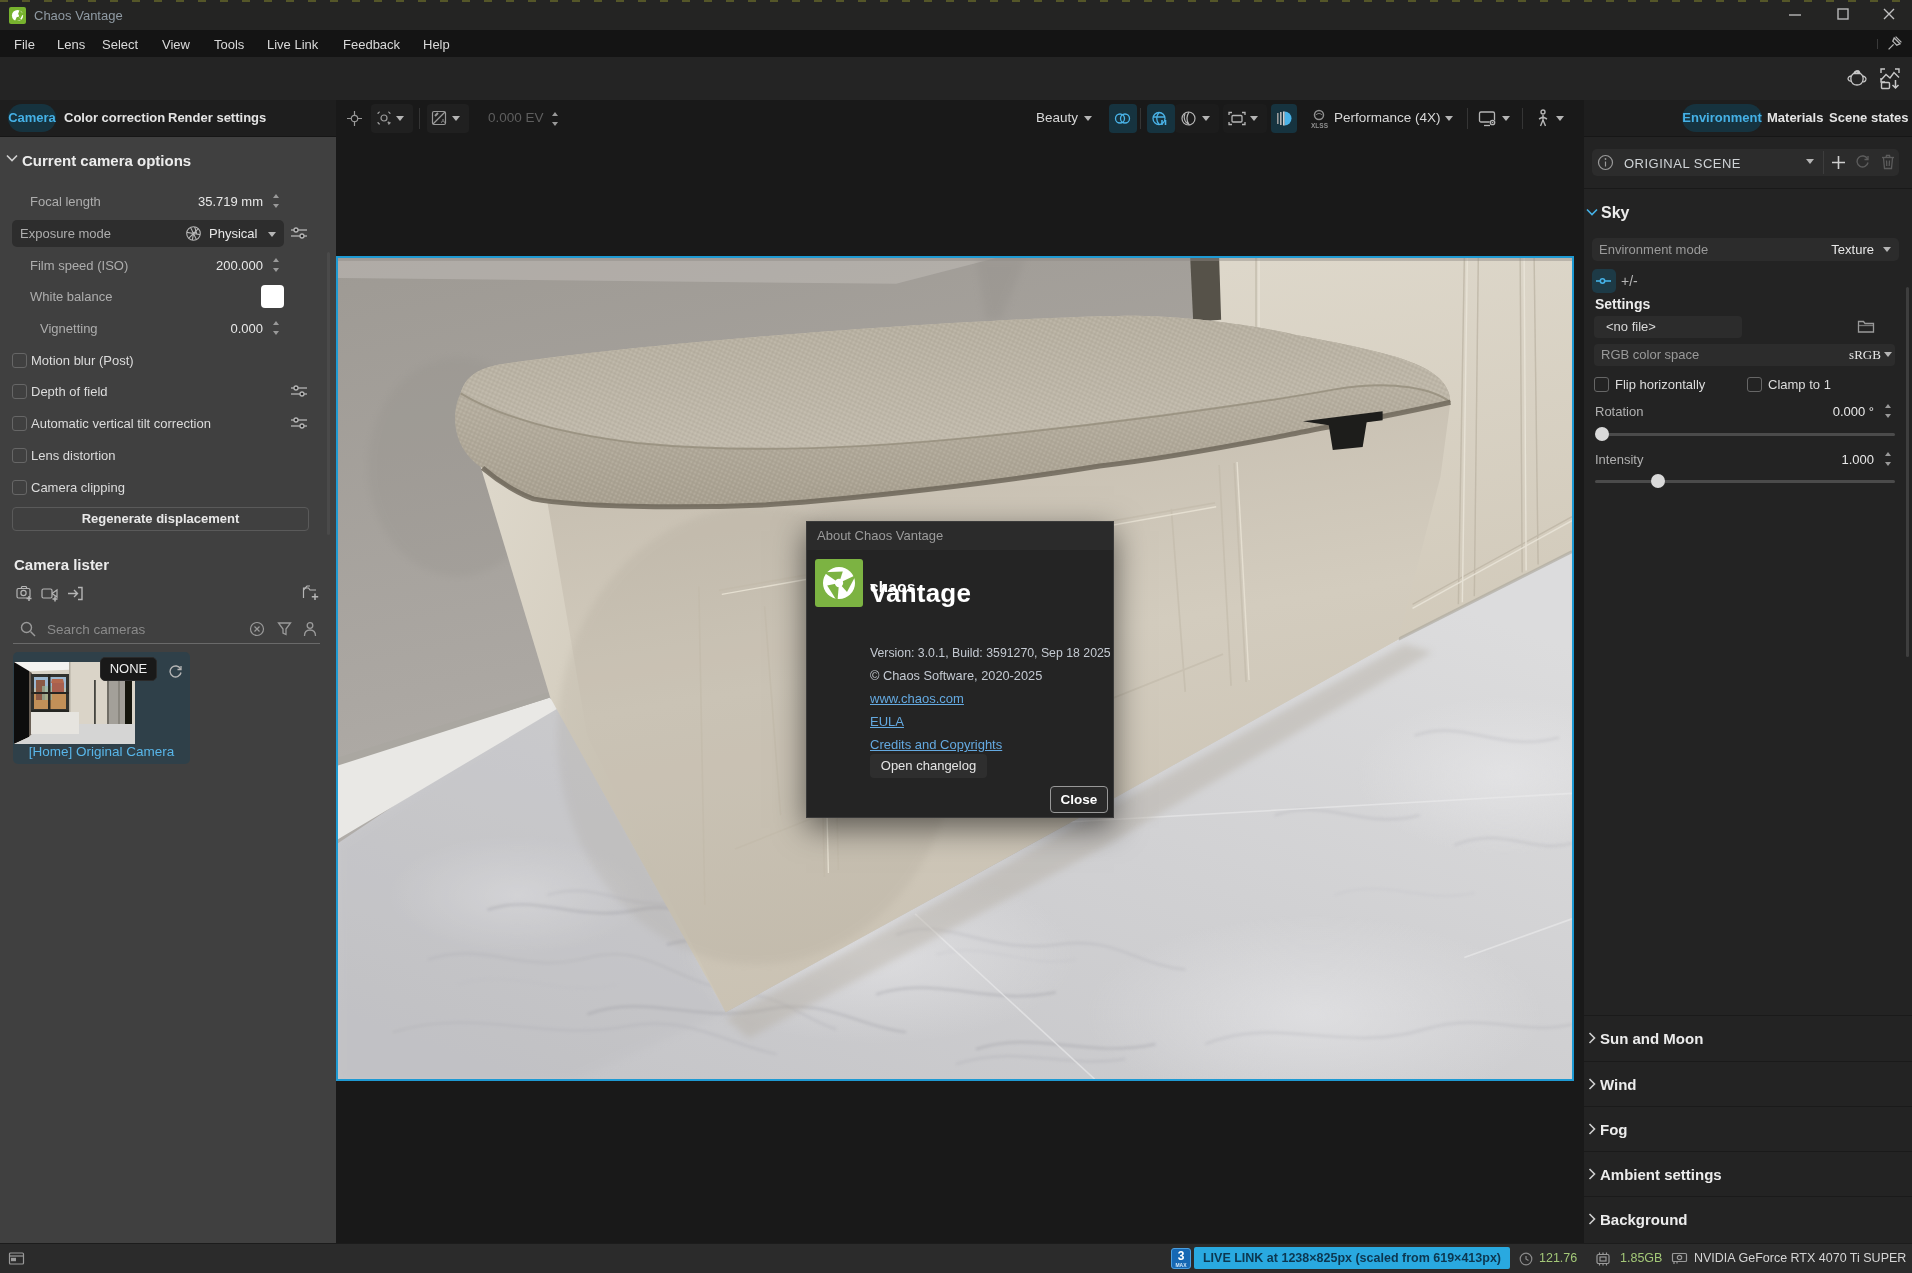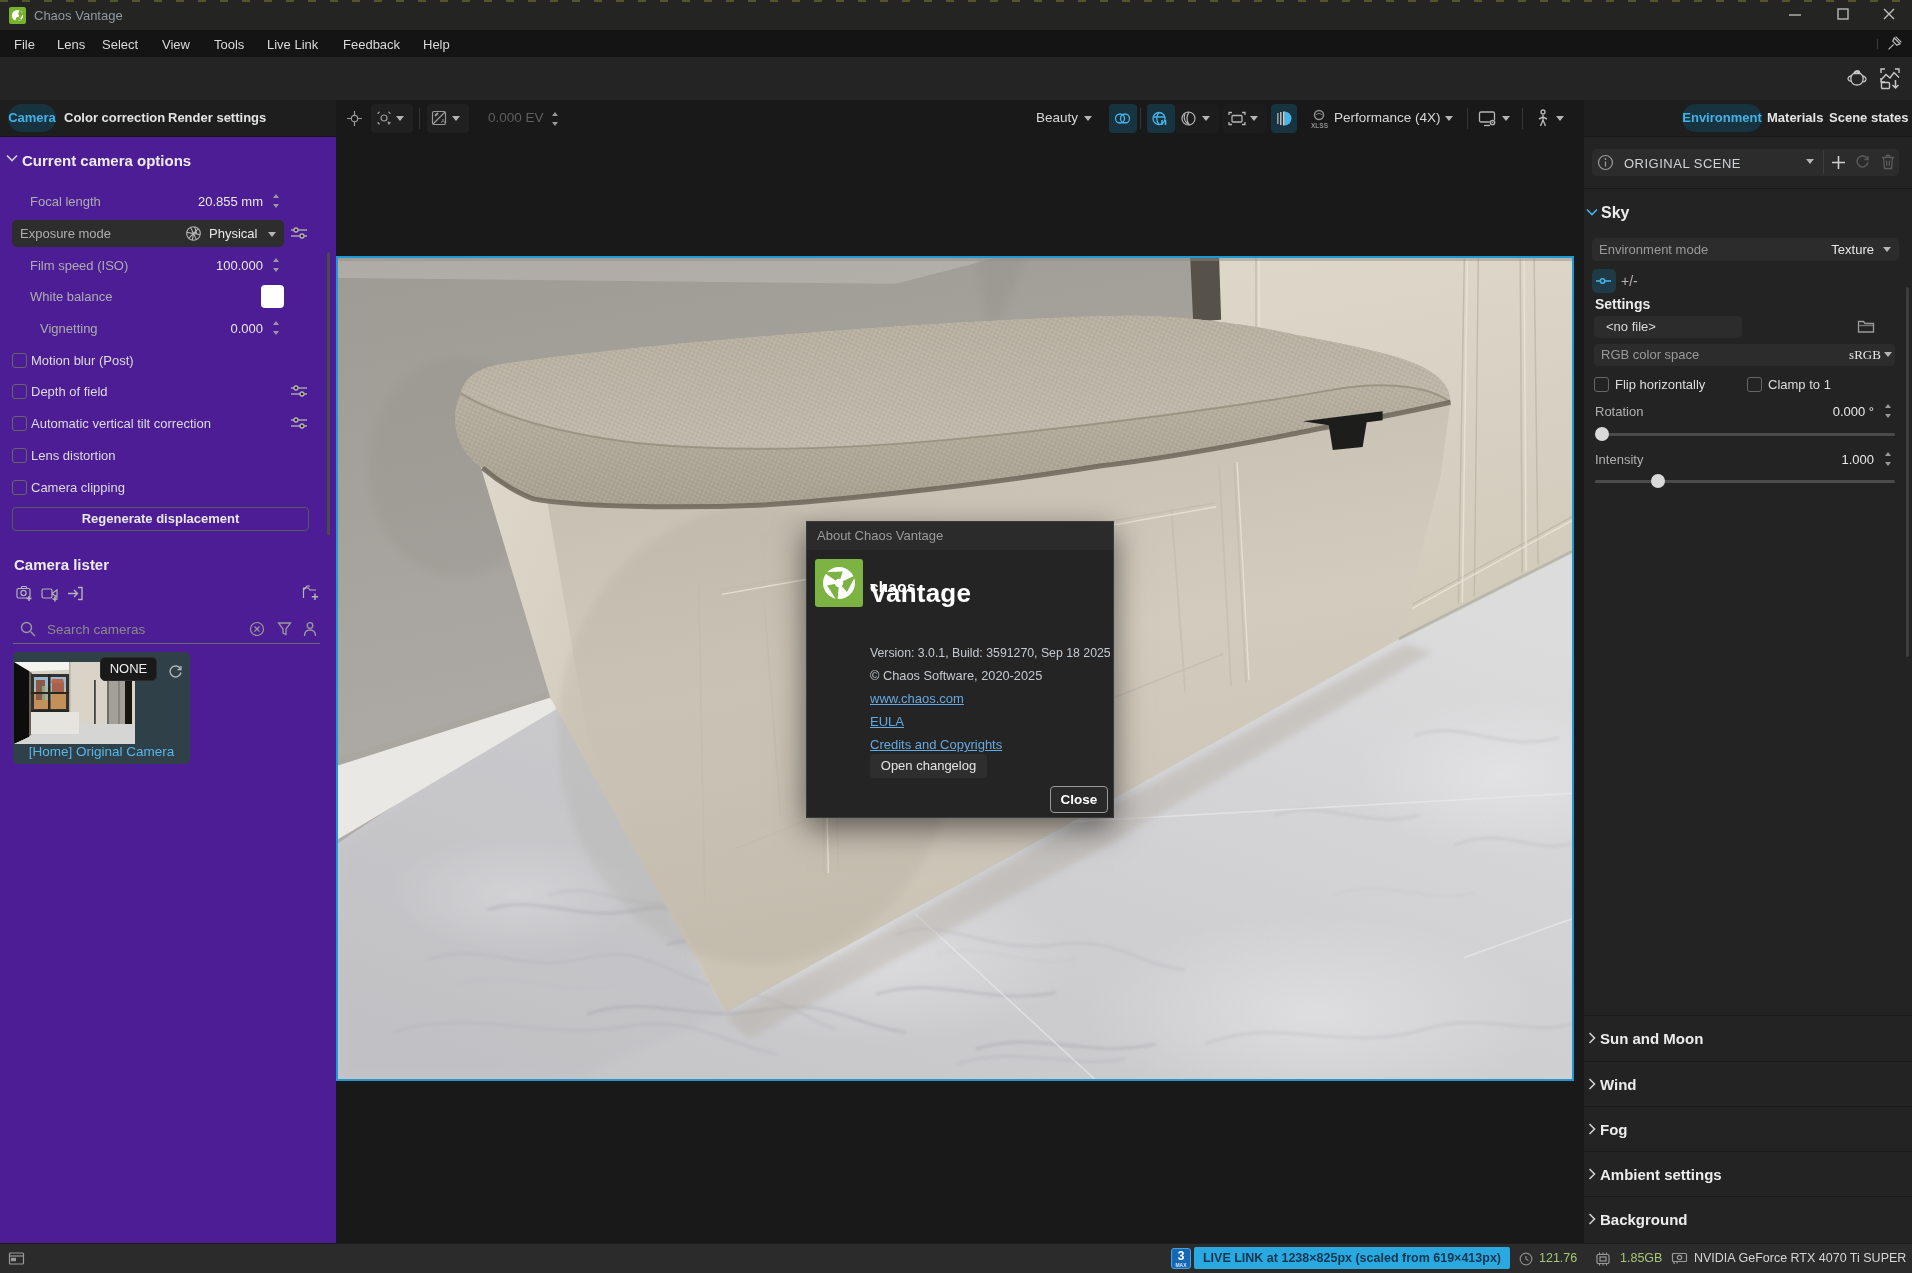--- a/index.html
+++ b/index.html
@@ -18,21 +18,21 @@
 #menubar { left:0; top:30px; width:1912px; height:27px; background:#141414; color:#dadada; font-size:13px; }
 #menubar span.mi { position:absolute; top:7px; }
 
 #toolrow { left:0; top:57px; width:1912px; height:43px; background:#242424; }
 
 #tabrow { left:0; top:100px; width:1912px; height:37px; background:#1e1e1e; border-bottom:1px solid #161616;}
 .tabpill { position:absolute; top:4px; height:28px; border-radius:14px; background:#16333f;
   color:#45b1e6; font-weight:bold; font-size:13px; line-height:28px; text-align:center; }
 .tabtxt { position:absolute; top:4px; height:28px; color:#e4e4e4; font-weight:bold; font-size:13px; line-height:28px;}
 
-#leftpanel { left:0; top:137px; width:336px; height:1106px; background:#4c1d95; }
+#leftpanel { left:0; top:137px; width:336px; height:1106px; background:#404040; }
 #rightpanel { left:1584px; top:137px; width:328px; height:1106px; background:#232323; }
 #viewzone { left:336px; top:137px; width:1248px; height:1106px; background:#191919; }
 
 .lbl { position:absolute; font-size:13px; color:#adadad; }
 .val { position:absolute; font-size:13px; color:#e8e8e8; }
 .bold { font-weight:bold; color:#ececec; }
 .row-hl { position:absolute; background:#2d2d2d; border-radius:5px; }
 .cb { position:absolute; width:15px; height:15px; border:1px solid #666; border-radius:3px; }
 .spin { position:absolute; width:9px; height:16px; }
 .spin:before { content:""; position:absolute; left:1px; top:1px; border-left:3.5px solid transparent;
@@ -232,42 +232,42 @@
           <feGaussianBlur stdDeviation="0.45"></feGaussianBlur>
         </filter>
       </defs>
     </svg>
 <div id="leftpanel" class="abs">
   <svg class="abs" style="left:6px;top:17px;" width="12" height="8" viewBox="0 0 12 8">
         <path d="M1 1.5 L6 6.5 L11 1.5" stroke="#d0d0d0" stroke-width="1.6" fill="none"></path>
       </svg>
   <div class="abs bold" style="left:22px;top:15px;font-size:15px;">Current camera options</div>
   <div class="lbl" style="left:30px;top:57px;">Focal length</div>
-  <div class="val" style="left:170px;top:57px;width:93px;text-align:right;">20.855 mm</div>
+  <div class="val" style="left:170px;top:57px;width:93px;text-align:right;">35.719 mm</div>
   <div class="spin abs" style="left:272px;top:56px;"></div>
   <div class="row-hl" style="left:12px;top:83px;width:272px;height:27px;"></div>
   <div class="lbl" style="left:20px;top:89px;">Exposure mode</div>
   <svg class="abs" style="left:185px;top:88px;" width="17" height="17" viewBox="0 0 17 17">
         <g stroke="#b5b5b5" stroke-width="1.1" fill="none">
           <circle cx="8.5" cy="8.5" r="6.8"></circle>
           <path d="M8.5 1.7 L12 8.5 M12.3 3.2 L8.5 8.5 M15.2 8.5 L8.5 8.5 M12.3 13.8 L8.5 8.5 M8.5 15.3 L8.5 8.5 M4.7 13.8 L8.5 8.5 M1.8 8.5 L8.5 8.5 M4.7 3.2 L8.5 8.5" transform="rotate(10 8.5 8.5)"></path>
         </g>
       </svg>
   <div class="val" style="left:209px;top:89px;">Physical</div>
   <div class="chev abs" style="left:268px;top:95px;"></div>
   <svg class="abs" style="left:290px;top:88px;" width="18" height="16" viewBox="0 0 18 16">
         <g stroke="#b5b5b5" stroke-width="1.3" fill="none">
           <line x1="1" y1="5" x2="17" y2="5"></line>
           <line x1="1" y1="11" x2="17" y2="11"></line>
           <circle cx="6" cy="5" r="2" fill="#232323"></circle>
           <circle cx="12" cy="11" r="2" fill="#232323"></circle>
         </g>
       </svg>
   <div class="lbl" style="left:30px;top:121px;">Film speed (ISO)</div>
-  <div class="val" style="left:170px;top:121px;width:93px;text-align:right;">100.000</div>
+  <div class="val" style="left:170px;top:121px;width:93px;text-align:right;">200.000</div>
   <div class="spin abs" style="left:272px;top:120px;"></div>
   <div class="lbl" style="left:30px;top:152px;">White balance</div>
   <div class="abs" style="left:261px;top:148px;width:23px;height:23px;background:#fff;border-radius:4px;"></div>
   <div class="lbl" style="left:40px;top:184px;">Vignetting</div>
   <div class="val" style="left:170px;top:184px;width:93px;text-align:right;">0.000</div>
   <div class="spin abs" style="left:272px;top:183px;"></div>
   <div class="cb" style="left:12px;top:216px;"></div>
   <div class="val" style="left:31px;top:216px;color:#dcdcdc;">Motion blur (Post)</div>
   <div class="cb" style="left:12px;top:247px;"></div>
   <div class="val" style="left:31px;top:247px;color:#dcdcdc;">Depth of field</div>

